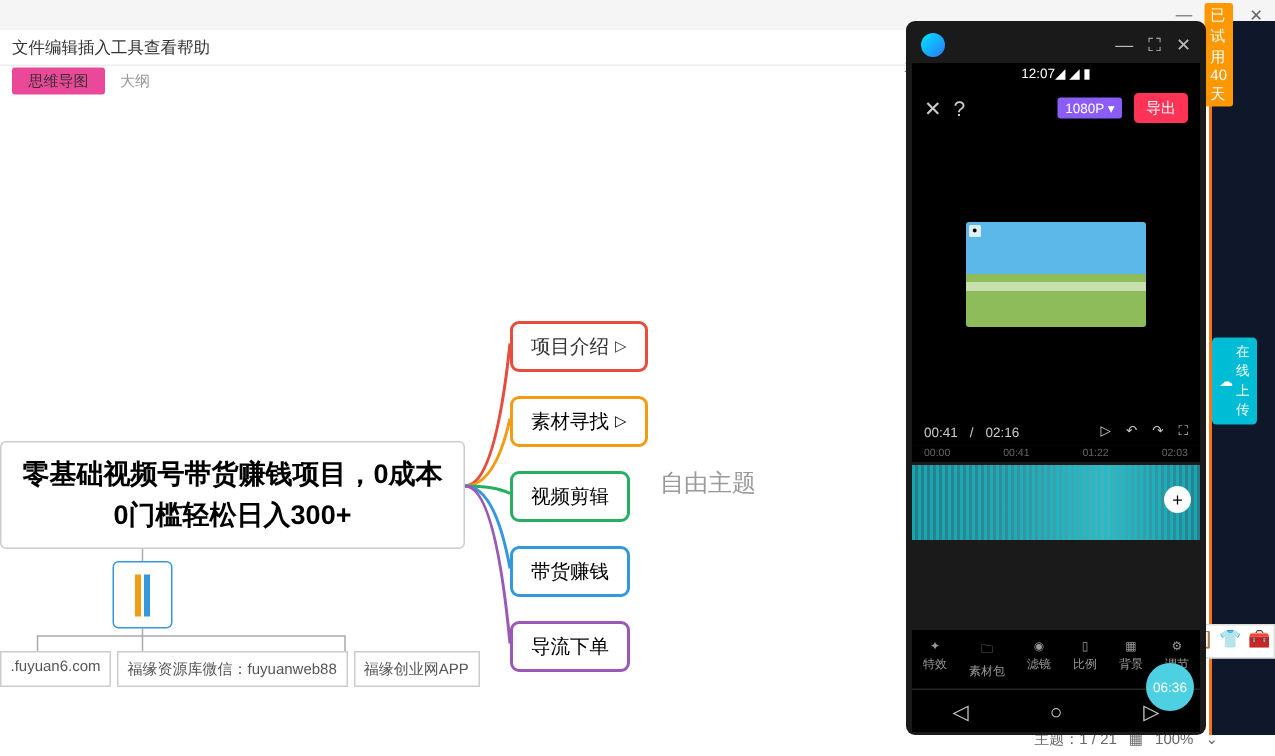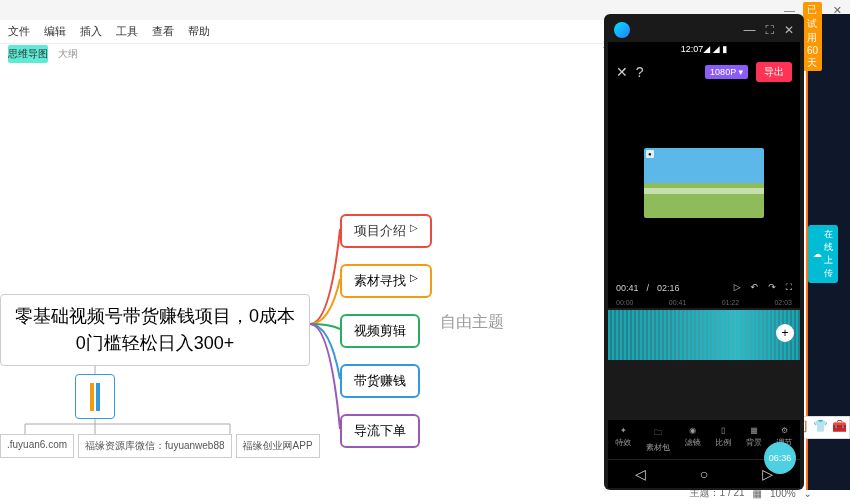--- a/index.html
+++ b/index.html
@@ -1,29 +1,29 @@
 <!DOCTYPE html>
 <html><head>
 <meta charset="utf-8">
 <style>
 *{margin:0;padding:0;box-sizing:border-box;font-family:"Microsoft YaHei",sans-serif}
 body{width:850px;height:504px;background:#fff;overflow:hidden;position:relative;font-size:12px}
 .titlebar{height:20px;background:#f5f5f5;display:flex;align-items:center;justify-content:flex-end;padding:0 8px;gap:12px}
 .trial-badge{background:#ff9800;color:#fff;font-size:10px;padding:1px 4px;border-radius:2px;margin-right:auto;margin-left:820px;position:absolute;top:2px;right:28px;z-index:5}
 .win-controls{display:flex;gap:14px;color:#666;font-size:11px}
-.menubar{height:24px;display:flex;align-items:center;padding:0 8px;gap:14px;color:#333;font-size:11px;border-bottom:1px solid #eee}
+.menubar{height:24px;display:flex;align-items:center;padding:0 8px;gap:0;color:#333;font-size:11px;border-bottom:1px solid #eee}
 .doc-title{color:#888;font-size:10px;margin-left:4px}
 .subbar{height:20px;display:flex;align-items:center;padding:0 8px;gap:10px;font-size:10px;color:#999}
-.subbar .active{background:#5eead4;padding:2px 0;border-radius:2px;color:#333}
+.subbar .active{background:#ec4899;padding:2px 11px;border-radius:2px;color:#333}
 .toolbar{position:absolute;top:20px;right:60px;display:flex;gap:14px;align-items:center}
 .tool-item{display:flex;flex-direction:column;align-items:center;font-size:9px;color:#555;gap:2px}
 .tool-icon{font-size:14px;color:#555}
 .canvas{position:absolute;top:64px;left:0;width:540px;height:420px;background:#fff}
-.root-node{position:absolute;left:0;top:230px;width:310px;padding:8px 12px;border:1px solid #ccc;border-radius:4px;background:#fff;font-size:18px;font-weight:normal;text-align:center;line-height:1.5}
-.child-node{position:absolute;padding:6px 12px;border:2px solid;border-radius:6px;background:#fff;font-size:13px;font-weight:500;display:flex;align-items:flex-start;gap:4px}
+.root-node{position:absolute;left:0;top:230px;width:310px;padding:8px 12px;border:1px solid #ccc;border-radius:4px;background:#fff;font-size:18px;font-weight:bold;text-align:center;line-height:1.5}
+.child-node{position:absolute;padding:6px 12px;border:2px solid;border-radius:6px;background:#fff;font-size:13px;font-weight:500;display:flex;align-items:center;gap:4px}
 .arrow{font-size:10px}
 .n1{left:340px;top:150px;border-color:#e74c3c;color:#333}
 .n2{left:340px;top:200px;border-color:#f39c12}
 .n3{left:340px;top:250px;border-color:#27ae60}
 .n4{left:340px;top:300px;border-color:#3498db}
 .n5{left:340px;top:350px;border-color:#9b59b6}
 .free-topic{position:absolute;left:440px;top:248px;font-size:16px;color:#999}
 .icon-box{position:absolute;left:75px;top:310px;width:40px;height:45px;border:1px solid #3498db;border-radius:4px;display:flex;align-items:center;justify-content:center;gap:2px}
 .ruler{width:4px;height:28px;background:#f39c12}
 .pencil{width:4px;height:28px;background:#3498db}
@@ -60,21 +60,21 @@
 .panel-label{font-size:9px;color:#666;position:absolute;top:40px}
 
 .statusline{position:absolute;bottom:0;right:34px;font-size:10px;color:#666;padding:4px;display:flex;gap:8px;align-items:center}
 .timer-badge{position:absolute;bottom:30px;right:54px;width:32px;height:32px;border-radius:50%;background:#4dd0e1;color:#fff;font-size:9px;display:flex;align-items:center;justify-content:center;z-index:20}
 .ime-bar{position:absolute;bottom:65px;right:0;display:flex;gap:4px;font-size:12px;padding:2px;background:#fff;border:1px solid #ddd}
 .ime-s{background:#ff6600;color:#fff;width:16px;height:16px;border-radius:2px;display:flex;align-items:center;justify-content:center;font-size:11px;font-weight:bold}
 </style>
 </head>
 <body>
 
-<div class="trial-badge">已试用 60 天</div>
+<div class="trial-badge">已试用 40 天</div>
 
 <div class="titlebar">
   <div class="win-controls">
     <span>—</span>
     <span>☐</span>
     <span>✕</span>
   </div>
 </div>
 
 <div class="menubar">

